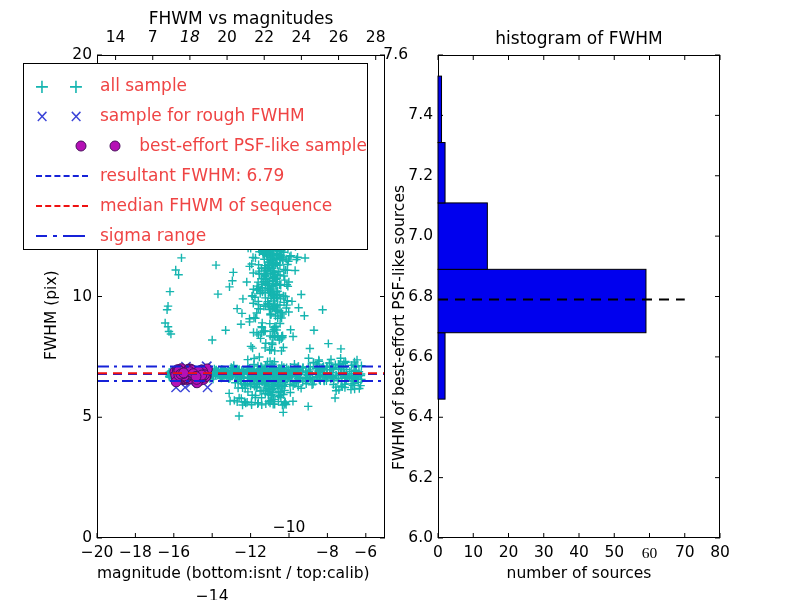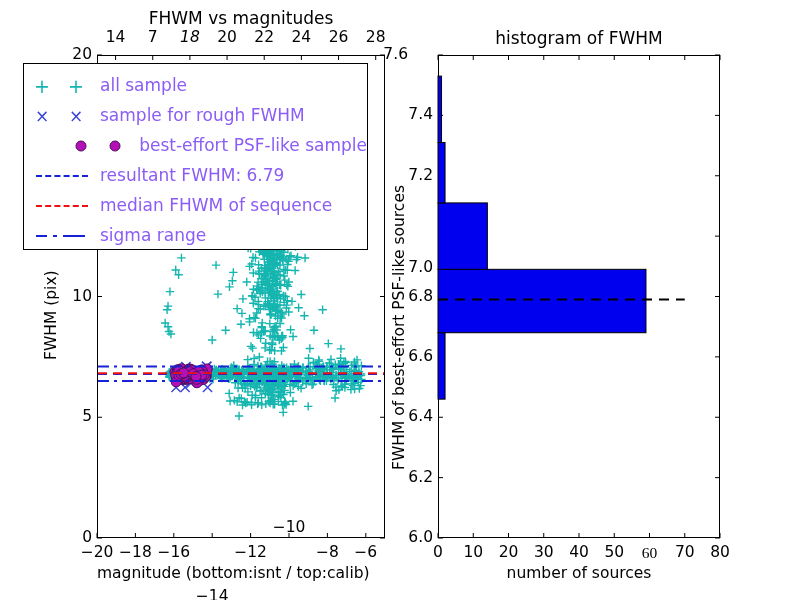--- a/index.html
+++ b/index.html
@@ -79,21 +79,21 @@
     align-items: center;
   }
   .legend-handle {
     width: 76px;
     height: 26px;
     position: relative;
     flex: 0 0 76px;
   }
   .legend-text {
     font-size: 17px;
-    color: #8b5cf6;
+    color: #ef4444;
     white-space: nowrap;
     line-height: 1;
   }
   .mk {
     position: absolute;
     top: 50%;
     transform: translate(-50%, -50%);
     font-size: 17px;
     line-height: 1;
   }
@@ -1450,21 +1450,21 @@
         <div class="tick-label" style="left: 649.5px; top: 545px; transform: translateX(-50%); font-family: Liberation Serif, serif;">60</div>
         <div class="tick-label" style="left: 684.75px; top: 545px; transform: translateX(-50%);">70</div>
         <div class="tick-label" style="left: 720px; top: 545px; transform: translateX(-50%);">80</div>
       </div>
     <div id="hist-left-ticks">
         <div class="tick-label" style="left: 433px; top: 538px; transform: translate(-100%, -50%);">6.0</div>
         <div class="tick-label" style="left: 433px; top: 477.625px; transform: translate(-100%, -50%);">6.2</div>
         <div class="tick-label" style="left: 433px; top: 417.25px; transform: translate(-100%, -50%);">6.4</div>
         <div class="tick-label" style="left: 433px; top: 356.875px; transform: translate(-100%, -50%);">6.6</div>
         <div class="tick-label" style="left: 433px; top: 296.5px; transform: translate(-100%, -50%);">6.8</div>
-        <div class="tick-label" style="left: 433px; top: 236.125px; transform: translate(-100%, -50%); margin-top: 32px;">7.0</div>
+        <div class="tick-label" style="left: 433px; top: 236.125px; transform: translate(-100%, -50%);">7.0</div>
         <div class="tick-label" style="left: 433px; top: 175.75px; transform: translate(-100%, -50%);">7.2</div>
         <div class="tick-label" style="left: 433px; top: 115.375px; transform: translate(-100%, -50%);">7.4</div>
         <div class="tick-label" style="left: 408px; top: 55px; transform: translate(-100%, -50%);">7.6</div>
       </div>
 
     <div class="axis-title" style="left:438px; top:566px; width:282px; text-align:center;">number of sources</div>
     <div class="vlabel" style="left:392px; top:470px;">FWHM of best-effort PSF-like sources</div>
   </div>
 
   <div id="legend-box">

